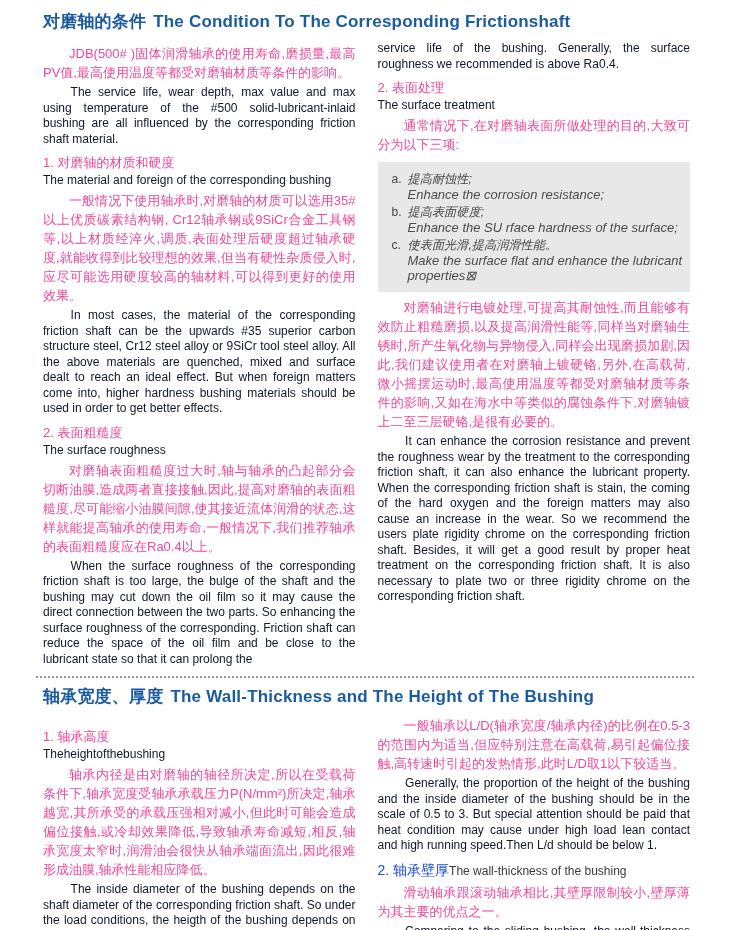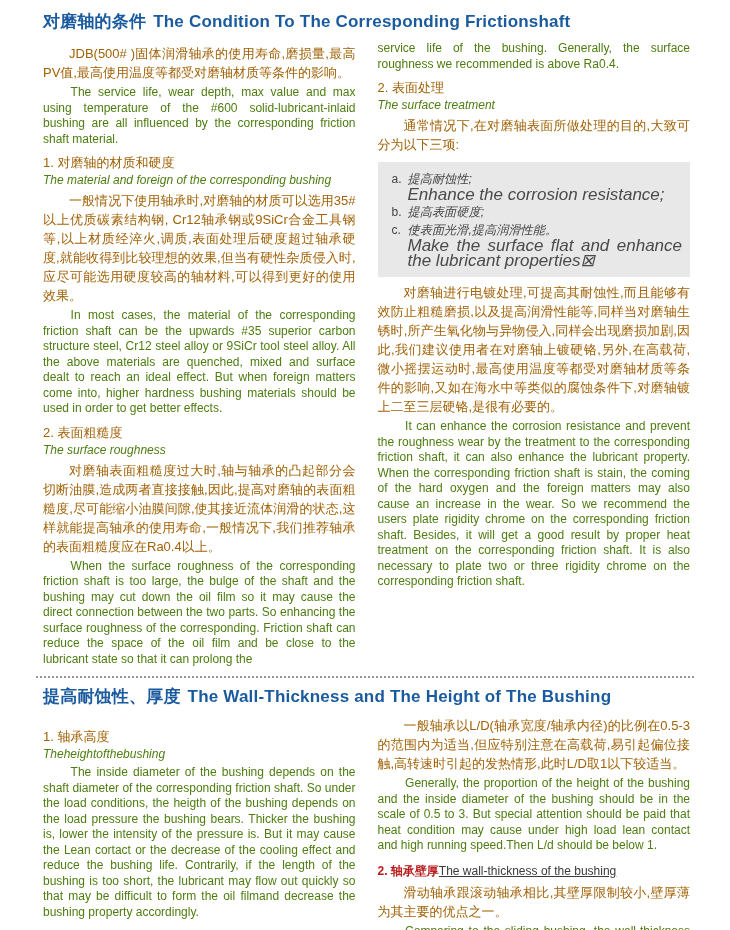--- a/index.html
+++ b/index.html
@@ -21,78 +21,78 @@
     color: #1a5a9e;
     letter-spacing: 0.2px;
   }
   .sec-title .t-zh { margin-right: 7px; }
   .cols { display: flex; gap: 22px; }
   .col { flex: 1 1 0; min-width: 0; }
 
   .zh {
     font-size: 13px;
     line-height: 19px;
-    color: #a16207;
+    color: #ec4899;
     text-align: justify;
   }
   .en {
     font-size: 12px;
     line-height: 15.5px;
-    color: #4d7c0f;
+    color: #0f172a;
     text-align: justify;
   }
   p { margin: 3px 0 0 0; }
   .ind-zh { text-indent: 2em; }
   .ind-en { text-indent: 2.3em; }
 
   .subh { margin-top: 7px; }
   .subh .zh { line-height: 18px; }
-  .subh .en { line-height: 16px; font-style: italic; }
+  .subh .en { line-height: 16px; }
 
   .abc-box {
     background: #e8e8e8;
     margin: 8px 0 6px 0;
     padding: 7px 8px 7px 14px;
   }
   .abc-item { display: flex; margin: 2px 0; }
   .abc-label {
     width: 16px;
     flex: 0 0 16px;
     font-size: 12px;
     line-height: 16px;
     color: #444;
   }
   .abc-text { flex: 1 1 auto; font-style: italic; }
   .abc-text .zh { font-size: 12.2px; line-height: 16px; color: #444; }
-  .abc-text .en { font-size: 17px; line-height: 15px; color: #4a4a4a; }
+  .abc-text .en { font-size: 13px; line-height: 15px; color: #4a4a4a; }
 
   .dotted-sep {
     border: 0;
     border-top: 2px dotted #979797;
     margin: 9px -4px 7px -7px;
     height: 0;
   }
 
-  .inline-h .zh-part { font-size: 12px; color: #b91c1c; font-weight: bold; }
-  .inline-h .en-part { font-size: 12px; color: #3a3a3a; text-decoration: underline; }
+  .inline-h .zh-part { font-size: 14px; color: #1d4ed8; }
+  .inline-h .en-part { font-size: 12px; color: #3a3a3a; }
 </style>
 </head>
 <body>
 
 <div class="page">
 
   <section>
     <h1 class="sec-title">
       <span class="t-zh">对磨轴的条件</span><span class="t-en">The Condition To The Corresponding Frictionshaft</span>
     </h1>
 
     <div class="cols">
       <div class="col">
         <p class="zh ind-zh">JDB(500# )固体润滑轴承的使用寿命,磨损量,最高PV值,最高使用温度等都受对磨轴材质等条件的影响。</p>
-        <p class="en ind-en">The service life, wear depth, max value and max using temperature of the #600 solid-lubricant-inlaid bushing are all influenced by the corresponding friction shaft material.</p>
+        <p class="en ind-en">The service life, wear depth, max value and max using temperature of the #500 solid-lubricant-inlaid bushing are all influenced by the corresponding friction shaft material.</p>
 
         <div class="subh">
           <div class="zh">1. 对磨轴的材质和硬度</div>
           <div class="en">The material and foreign of the corresponding bushing</div>
         </div>
         <p class="zh ind-zh">一般情况下使用轴承时,对磨轴的材质可以选用35# 以上优质碳素结构钢, Cr12轴承钢或9SiCr合金工具钢等,以上材质经淬火,调质,表面处理后硬度超过轴承硬度,就能收得到比较理想的效果,但当有硬性杂质侵入时,应尽可能选用硬度较高的轴材料,可以得到更好的使用效果。</p>
         <p class="en ind-en">In most cases, the material of the corresponding friction shaft can be the upwards #35 superior carbon structure steel, Cr12 steel alloy or 9SiCr tool steel alloy. All the above materials are quenched, mixed and surface dealt to reach an ideal effect. But when foreign matters come into, higher hardness bushing materials should be used in order to get better effects.</p>
 
         <div class="subh">
           <div class="zh">2. 表面粗糙度</div>
@@ -116,20 +116,21 @@
             <div class="abc-label">a.</div>
             <div class="abc-text">
               <div class="zh">提高耐蚀性;</div>
               <div class="en">Enhance the corrosion resistance;</div>
             </div>
           </div>
           <div class="abc-item">
             <div class="abc-label">b.</div>
             <div class="abc-text">
               <div class="zh">提高表面硬度;</div>
+              <div class="en">Enhance the SU rface hardness of the surface;</div>
             </div>
           </div>
           <div class="abc-item">
             <div class="abc-label">c.</div>
             <div class="abc-text">
               <div class="zh">使表面光滑,提高润滑性能。</div>
               <div class="en">Make the surface flat and enhance the lubricant properties⊠</div>
             </div>
           </div>
         </div>
@@ -137,29 +138,30 @@
         <p class="zh ind-zh">对磨轴进行电镀处理,可提高其耐蚀性,而且能够有效防止粗糙磨损,以及提高润滑性能等,同样当对磨轴生锈时,所产生氧化物与异物侵入,同样会出现磨损加剧,因此,我们建议使用者在对磨轴上镀硬铬,另外,在高载荷,微小摇摆运动时,最高使用温度等都受对磨轴材质等条件的影响,又如在海水中等类似的腐蚀条件下,对磨轴镀上二至三层硬铬,是很有必要的。</p>
         <p class="en ind-en">It can enhance the corrosion resistance and prevent the roughness wear by the treatment to the corresponding friction shaft, it can also enhance the lubricant property. When the corresponding friction shaft is stain, the coming of the hard oxygen and the foreign matters may also cause an increase in the wear. So we recommend the users plate rigidity chrome on the corresponding friction shaft. Besides, it will get a good result by proper heat treatment on the corresponding friction shaft. It is also necessary to plate two or three rigidity chrome on the corresponding friction shaft.</p>
       </div>
     </div>
   </section>
 
   <hr class="dotted-sep">
 
   <section>
     <h1 class="sec-title">
-      <span class="t-zh">提高耐蚀性、厚度</span><span class="t-en">The Wall-Thickness and The Height of The Bushing</span>
+      <span class="t-zh">轴承宽度、厚度</span><span class="t-en">The Wall-Thickness and The Height of The Bushing</span>
     </h1>
 
     <div class="cols">
       <div class="col">
         <div class="subh" style="margin-top:12px;">
           <div class="zh">1. 轴承高度</div>
           <div class="en">Theheightofthebushing</div>
         </div>
+        <p class="zh ind-zh">轴承内径是由对磨轴的轴径所决定,所以在受载荷条件下,轴承宽度受轴承承载压力P(N/mm²)所决定,轴承越宽,其所承受的承载压强相对减小,但此时可能会造成偏位接触,或冷却效果降低,导致轴承寿命减短,相反,轴承宽度太窄时,润滑油会很快从轴承端面流出,因此很难形成油膜,轴承性能相应降低。</p>
         <p class="en ind-en">The inside diameter of the bushing depends on the shaft diameter of the corresponding friction shaft. So under the load conditions, the heigth of the bushing depends on the load pressure the bushing bears. Thicker the bushing is, lower the intensity of the pressure is. But it may cause the Lean cortact or the decrease of the cooling effect and reduce the bushing life. Contrarily, if the length of the bushing is too short, the lubricant may flow out quickly so that may be difficult to form the oil filmand decrease the bushing property accordingly.</p>
       </div>
 
       <div class="col">
         <p class="zh ind-zh" style="margin-top:0;">一般轴承以L/D(轴承宽度/轴承内径)的比例在0.5-3的范围内为适当,但应特别注意在高载荷,易引起偏位接触,高转速时引起的发热情形,此时L/D取1以下较适当。</p>
         <p class="en ind-en">Generally, the proportion of the height of the bushing and the inside diameter of the bushing should be in the scale of 0.5 to 3. But special attention should be paid that heat condition may cause under high load lean contact and high running speed.Then L/d should be below 1.</p>
 
         <div class="subh inline-h">
           <span class="zh-part">2.  轴承壁厚</span><span class="en-part">The wall-thickness of the bushing</span>
         </div>

